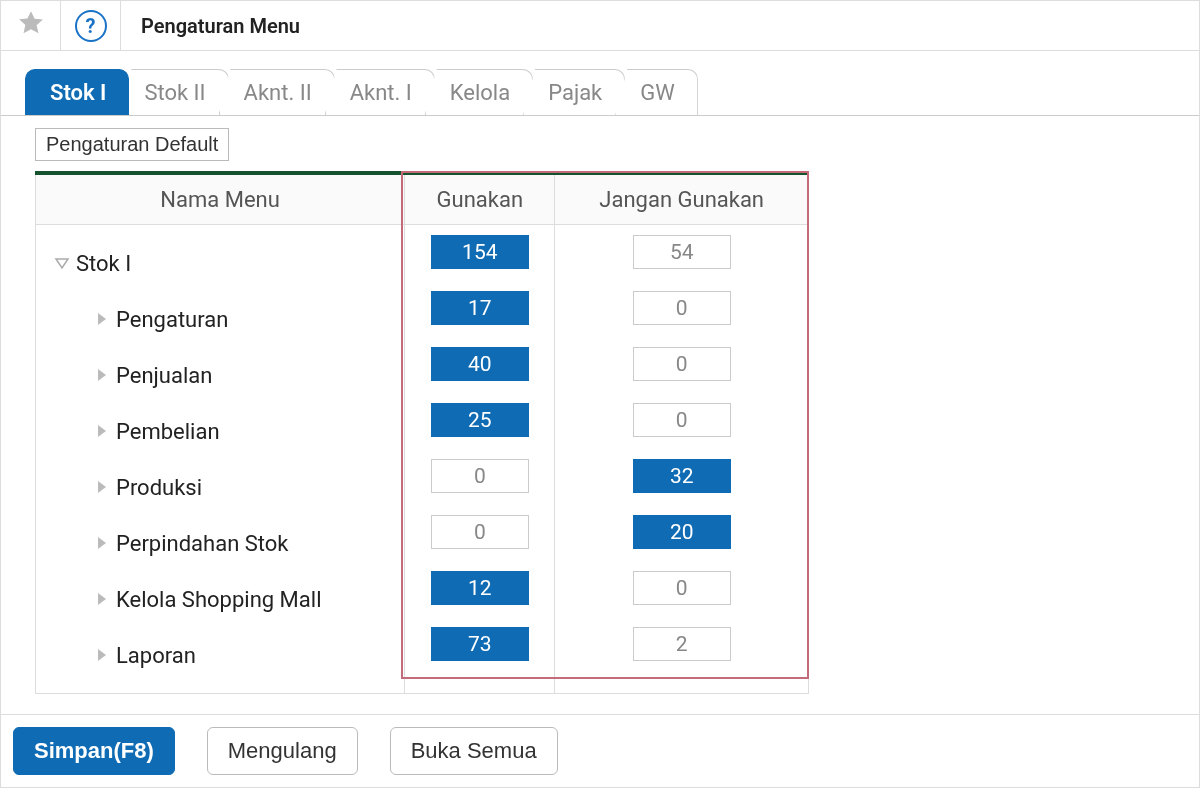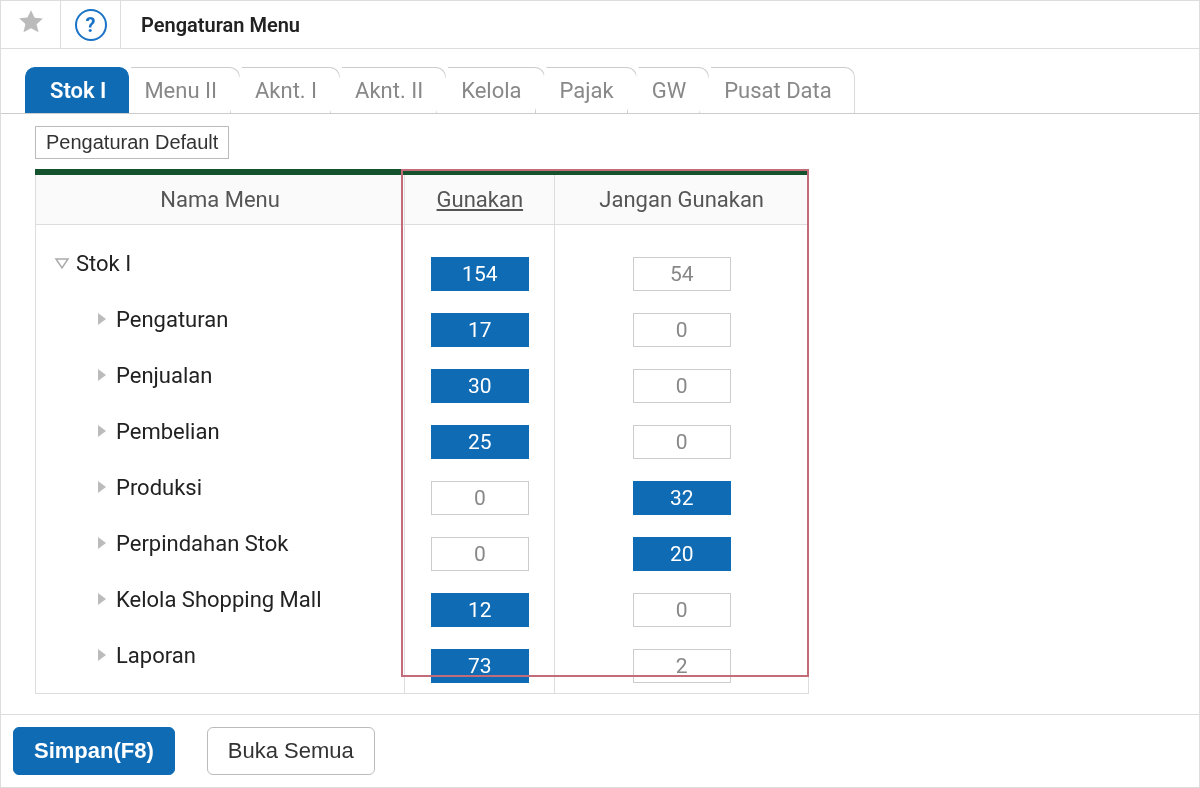--- a/index.html
+++ b/index.html
@@ -95,35 +95,35 @@
   cursor: pointer;
 }
 
 .table-wrap {
   position: relative;
   width: 774px;
 }
 .menu-table {
   border-collapse: collapse;
   width: 774px;
-  border-top: 6px solid #14532d;
+  border-top: 4px solid #14532d;
 }
 .menu-table th, .menu-table td {
   border: 1px solid #ddd;
   font-weight: 400;
   text-align: center;
 }
 .menu-table th {
   background: #fafafa;
   color: #555;
   font-size: 22px;
   padding: 12px 0;
 }
 .menu-table th.col-name { width: 364px; }
-.menu-table th.col-use  { width: 148px; text-decoration: underline; }
+.menu-table th.col-use  { width: 148px; }
 .menu-table th.col-nouse{ width: 250px; }
 .menu-table td.tree-cell {
   text-align: left;
   padding: 0;
   vertical-align: top;
 }
 .menu-table td.values-cell {
   padding: 0;
   vertical-align: top;
 }
@@ -138,21 +138,21 @@
 }
 .tree-list li .label { padding-left: 6px; }
 .tree-list li.child { padding-left: 58px; }
 .tri-down svg, .tri-right svg { width: 16px; height: 16px; }
 .tri-down svg { fill: #aaa; stroke: #aaa; }
 .tri-right svg { fill: #bbb; }
 .values-list { list-style: none; padding: 10px 0; }
 .values-list li {
   height: 56px;
   display: flex;
-  align-items: flex-end;
+  align-items: flex-start;
   justify-content: center;
 }
 .count-box {
   width: 98px;
   height: 34px;
   display: flex;
   align-items: center;
   justify-content: center;
   font-size: 21px;
   border: 1px solid #ccc;
@@ -214,27 +214,26 @@
       </span>
     </div>
     <div class="help-cell">
       <span class="help-icon">?</span>
     </div>
     <div class="title-text">Pengaturan Menu</div>
   </div>
 
   <div class="tabs-row">
     <div class="tab active"><span>Stok I</span></div>
-    <div class="tab"><span>Menu II</span></div>
+    <div class="tab"><span>Stok II</span></div>
+    <div class="tab"><span>Aknt. II</span></div>
     <div class="tab"><span>Aknt. I</span></div>
-    <div class="tab"><span>Aknt. II</span></div>
     <div class="tab"><span>Kelola</span></div>
     <div class="tab"><span>Pajak</span></div>
     <div class="tab"><span>GW</span></div>
-    <div class="tab"><span>Pusat Data</span></div>
   </div>
 
   <div class="content">
     <div class="defaults-row">
       <button class="btn-default">Pengaturan Default</button>
     </div>
 
     <div class="table-wrap">
       <table class="menu-table">
         <thead>
@@ -300,21 +299,21 @@
             </td>
             <td class="values-cell">
               <ul class="values-list">
                 <li>
                     <span class="count-box blue">154</span>
                   </li>
                 <li>
                     <span class="count-box blue">17</span>
                   </li>
                 <li>
-                    <span class="count-box blue">30</span>
+                    <span class="count-box blue">40</span>
                   </li>
                 <li>
                     <span class="count-box blue">25</span>
                   </li>
                 <li>
                     <span class="count-box grey">0</span>
                   </li>
                 <li>
                     <span class="count-box grey">0</span>
                   </li>
@@ -356,16 +355,17 @@
             </td>
           </tr>
         </tbody>
       </table>
       <div class="highlight"></div>
     </div>
   </div>
 
   <div class="footer">
     <button class="btn primary">Simpan(F8)</button>
+    <button class="btn">Mengulang</button>
     <button class="btn">Buka Semua</button>
   </div>
 
 </div>
 
 </body></html>

